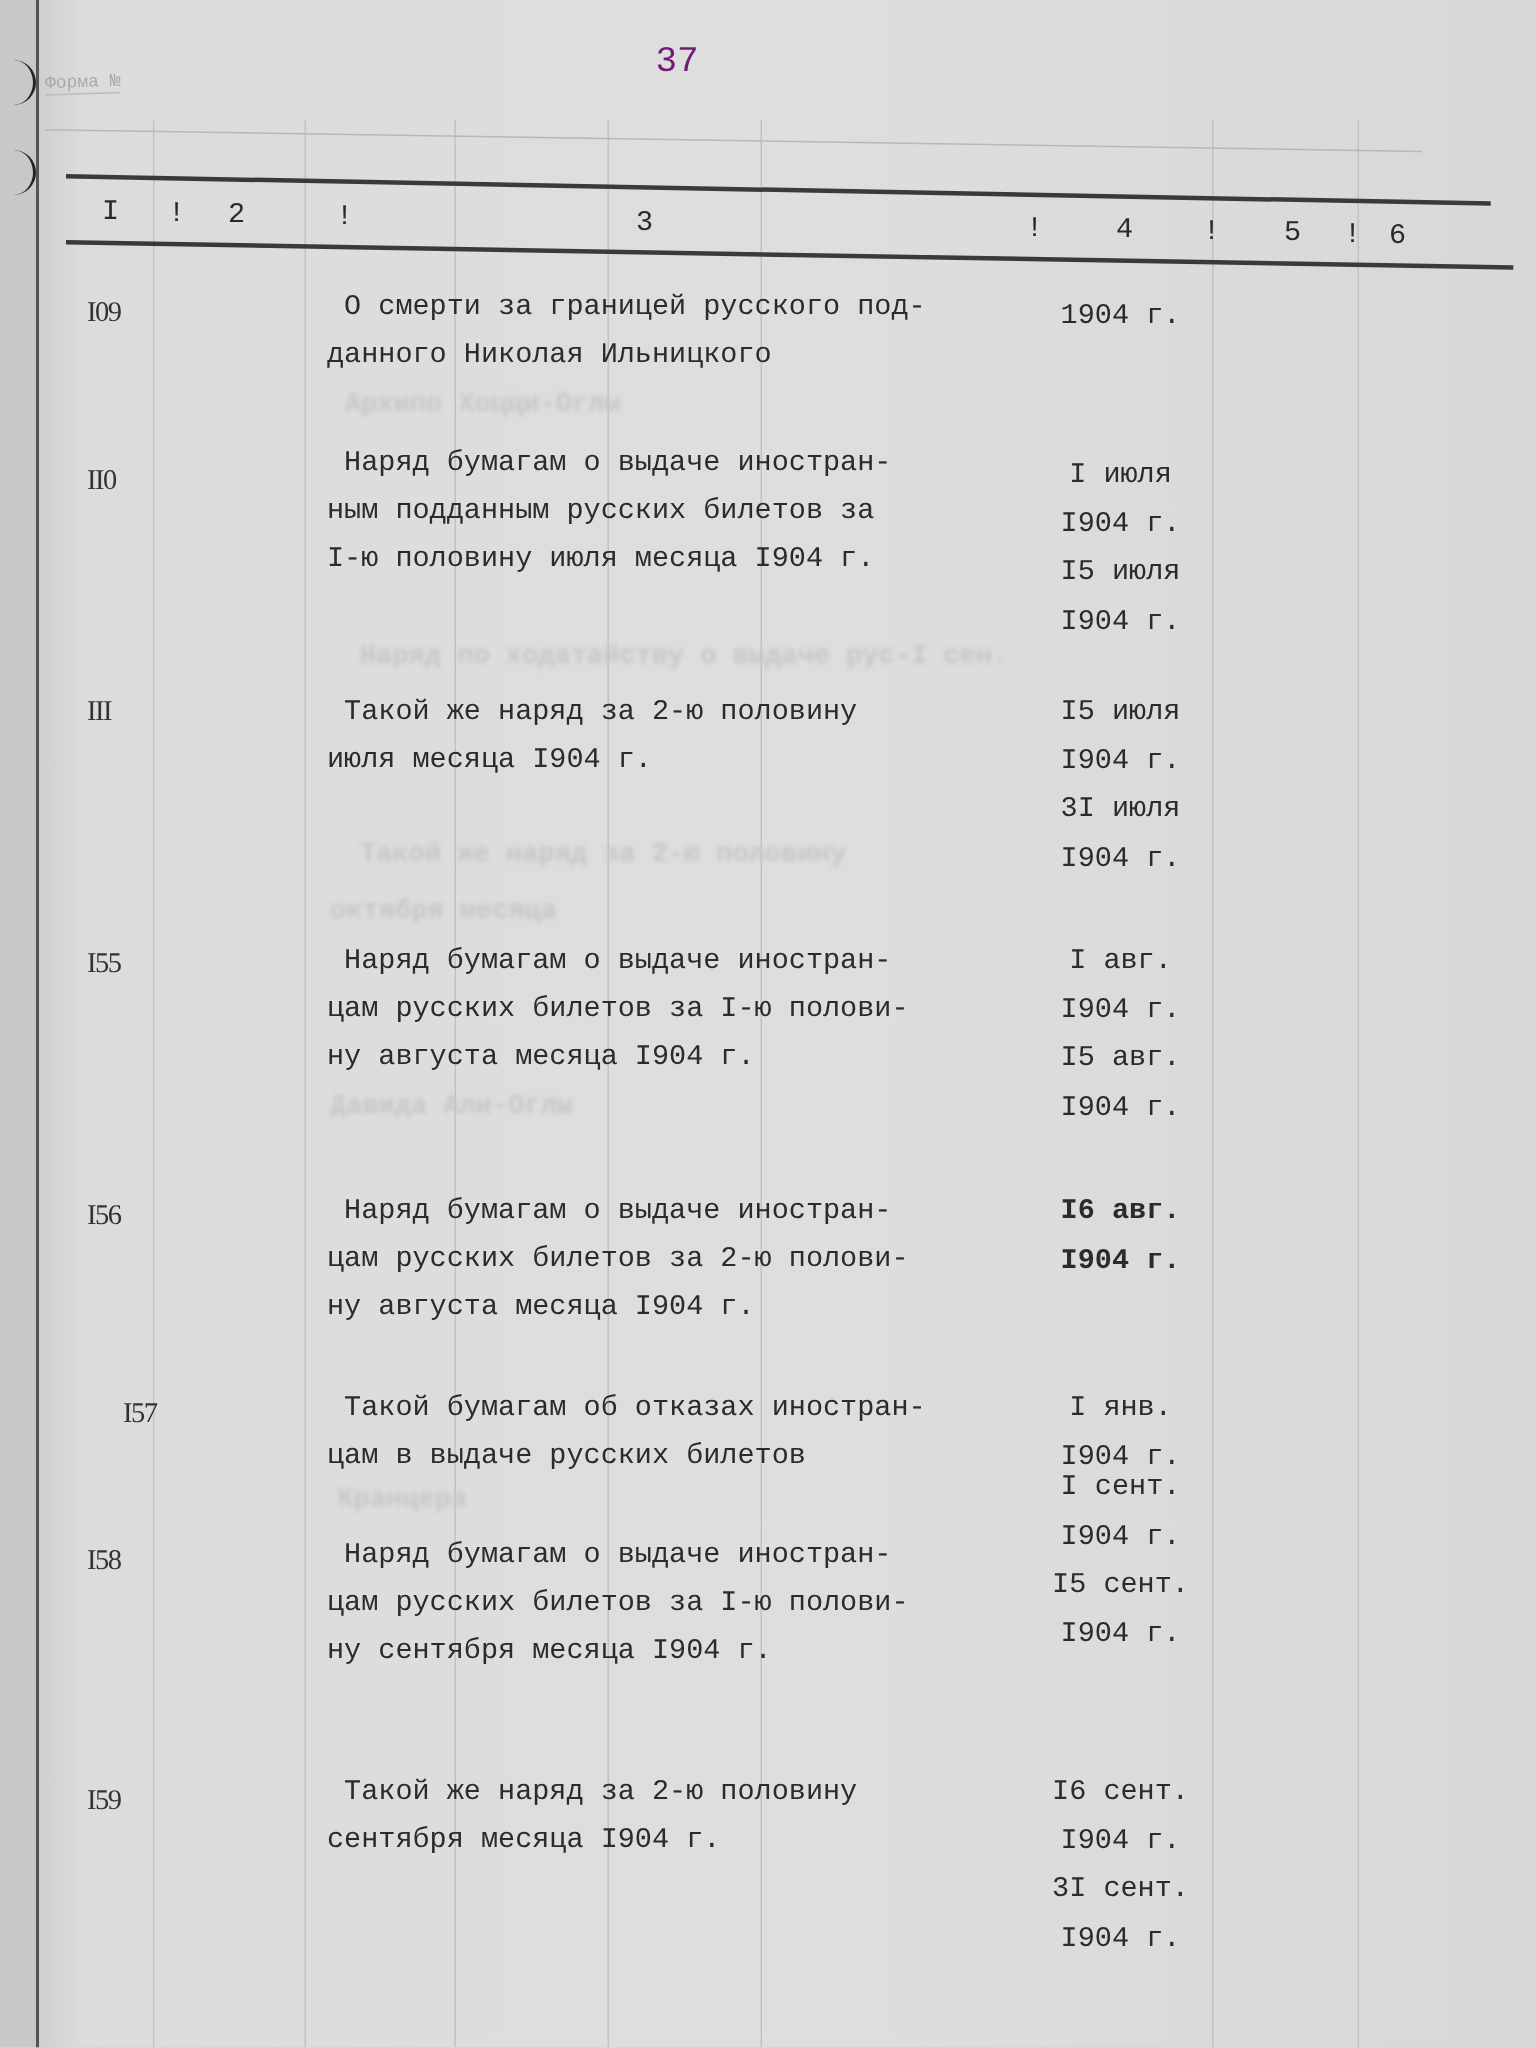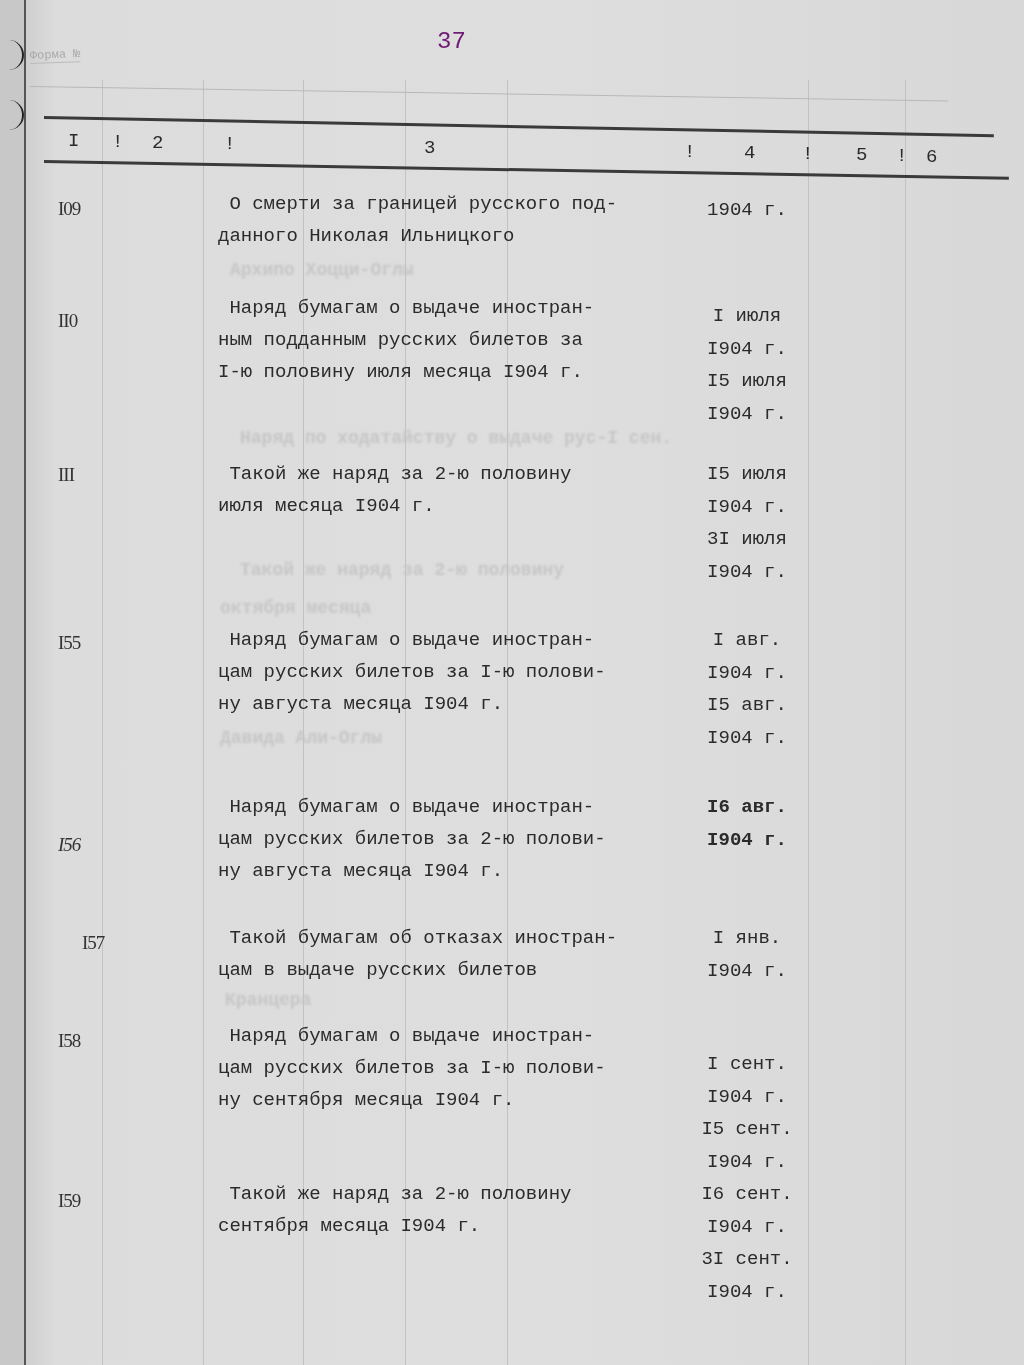--- a/index.html
+++ b/index.html
@@ -127,40 +127,40 @@
       <div class="num" style="top: 632px;">I55</div>
       <div class="desc" style="top: 624px;"> Наряд бумагам о выдаче иностран-
 цам русских билетов за I-ю полови-
 ну августа месяца I904 г.</div>
       <div class="date" style="top: 624px;">I авг.
 I904 г.
 I5 авг.
 I904 г.</div>
     </div>
     <div>
-      <div class="num" style="top: 834px; font-style: italic;">I56</div>
+      <div class="num" style="top: 800px;">I56</div>
       <div class="desc" style="top: 791px;"> Наряд бумагам о выдаче иностран-
 цам русских билетов за 2-ю полови-
 ну августа месяца I904 г.</div>
       <div class="date" style="top: 791px; font-weight: bold;">I6 авг.
 I904 г.</div>
     </div>
     <div>
       <div class="num" style="top: 932px; margin-left: 24px;">I57</div>
       <div class="desc" style="top: 922px;"> Такой бумагам об отказах иностран-
 цам в выдаче русских билетов</div>
       <div class="date" style="top: 922px;">I янв.
 I904 г.</div>
     </div>
     <div>
       <div class="num" style="top: 1030px;">I58</div>
       <div class="desc" style="top: 1020px;"> Наряд бумагам о выдаче иностран-
 цам русских билетов за I-ю полови-
 ну сентября месяца I904 г.</div>
-      <div class="date" style="top: 1048px;">I сент.
+      <div class="date" style="top: 975px;">I сент.
 I904 г.
 I5 сент.
 I904 г.</div>
     </div>
     <div>
       <div class="num" style="top: 1190px;">I59</div>
       <div class="desc" style="top: 1178px;"> Такой же наряд за 2-ю половину
 сентября месяца I904 г.</div>
       <div class="date" style="top: 1178px;">I6 сент.
 I904 г.

